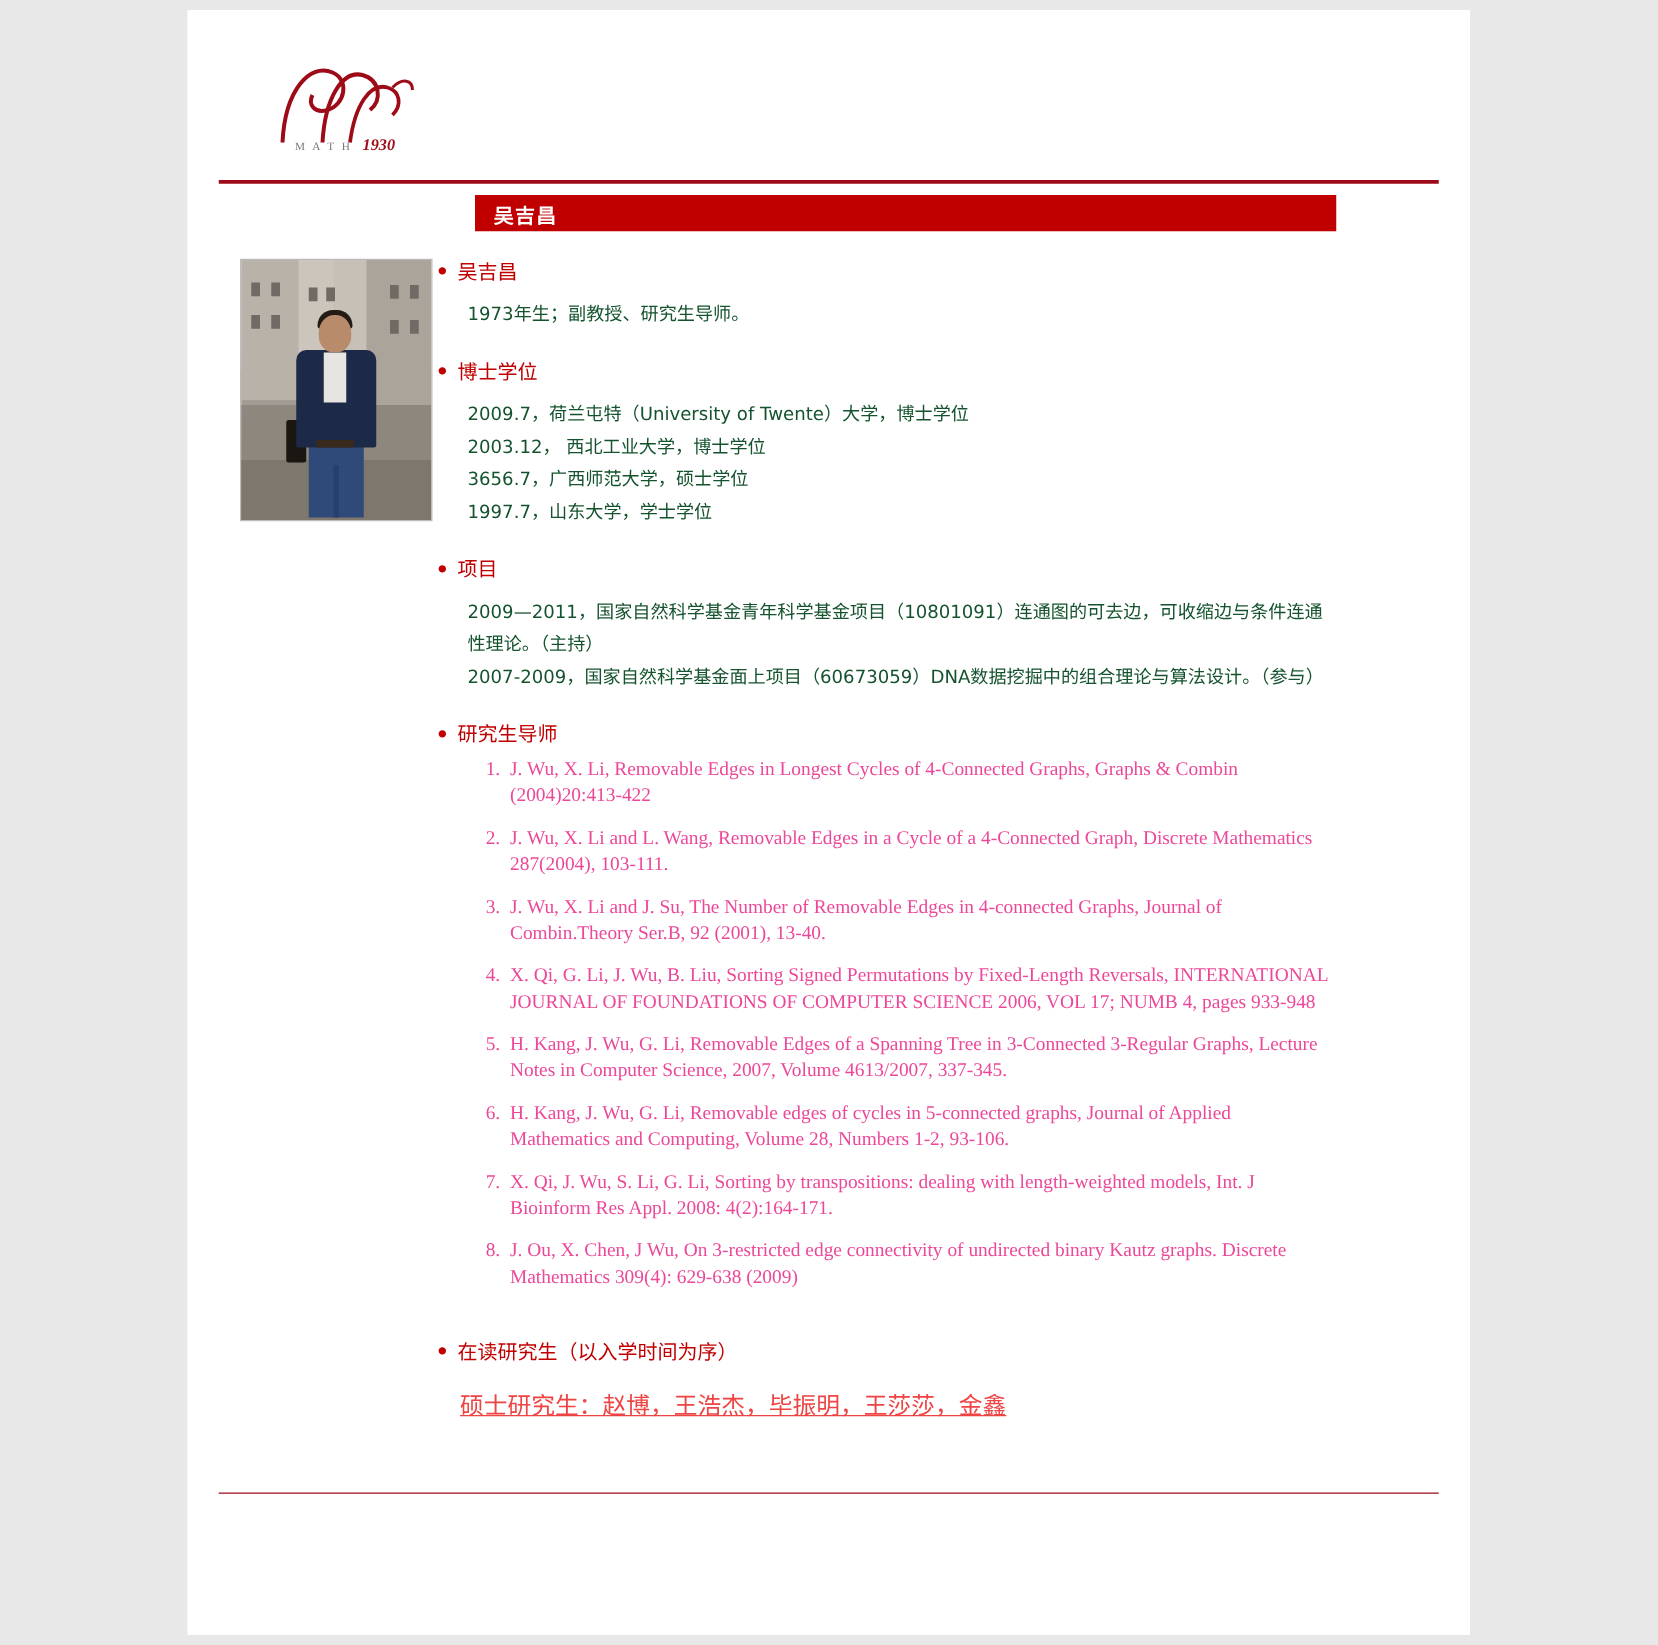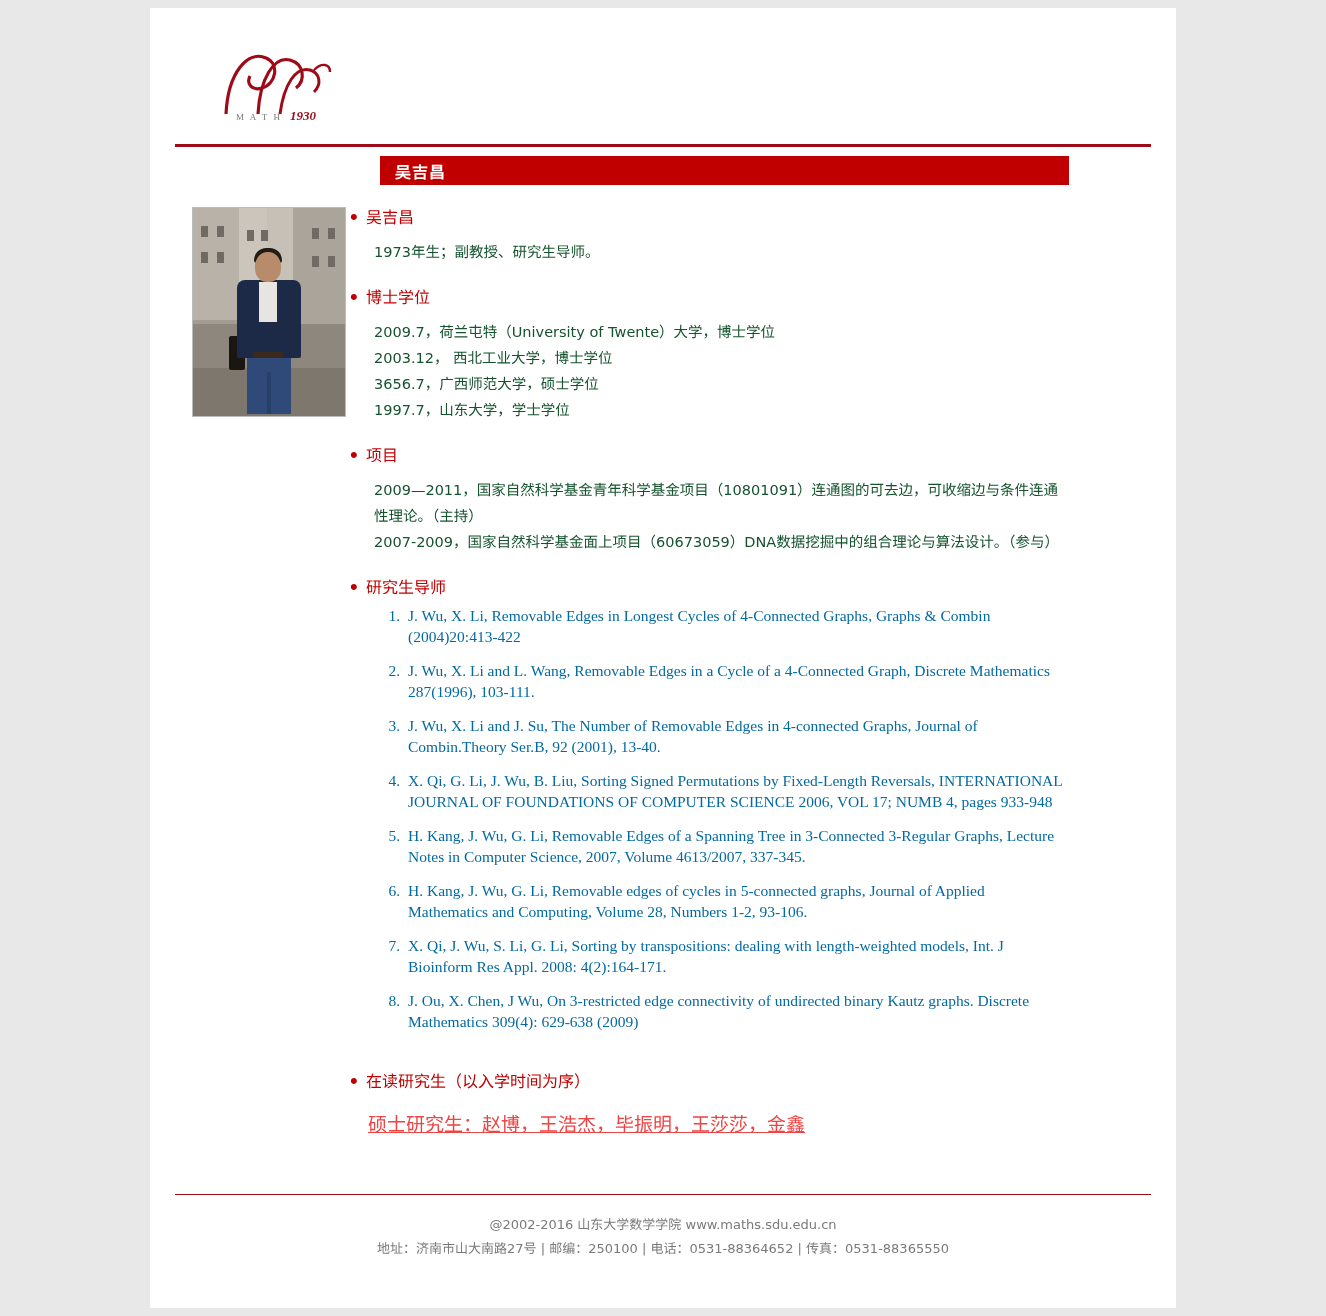--- a/index.html
+++ b/index.html
@@ -149,21 +149,21 @@
     margin: 10px 0 22px 18px;
   }
   .sec-body .line { white-space: normal; }
   .sec-body .ind { padding-left: 6px; }
 
   ol.pubs {
     margin: 6px 0 12px 30px;
     padding: 0 0 0 24px;
     font-family: "Liberation Serif", serif;
     font-size: 15.5px;
-    color: #0369a1;
+    color: #ec4899;
     line-height: 21px;
   }
   ol.pubs li {
     margin-bottom: 13px;
     padding-left: 4px;
   }
   .students {
     font-family: "DejaVu Sans", sans-serif;
     font-size: 19px;
     color: #ef4444;
@@ -277,21 +277,21 @@
         </div>
       </div>
 
       <div class="sec">
         <div class="sec-head">
           <span class="bullet">•</span>
           <span class="sec-title">研究生导师</span>
         </div>
         <ol class="pubs">
           <li>J. Wu, X. Li, Removable Edges in Longest Cycles of 4-Connected Graphs, Graphs &amp; Combin (2004)20:413-422</li>
-          <li>J. Wu, X. Li and L. Wang, Removable Edges in a Cycle of a 4-Connected Graph, Discrete Mathematics 287(1996), 103-111.</li>
+          <li>J. Wu, X. Li and L. Wang, Removable Edges in a Cycle of a 4-Connected Graph, Discrete Mathematics 287(2004), 103-111.</li>
           <li>J. Wu, X. Li and J. Su, The Number of Removable Edges in 4-connected Graphs, Journal of Combin.Theory Ser.B, 92 (2001), 13-40.</li>
           <li>X. Qi, G. Li, J. Wu, B. Liu, Sorting Signed Permutations by Fixed-Length Reversals, INTERNATIONAL JOURNAL OF FOUNDATIONS OF COMPUTER SCIENCE 2006, VOL 17; NUMB 4, pages 933-948</li>
           <li>H. Kang, J. Wu, G. Li, Removable Edges of a Spanning Tree in 3-Connected 3-Regular Graphs, Lecture Notes in Computer Science, 2007, Volume 4613/2007, 337-345.</li>
           <li>H. Kang, J. Wu, G. Li, Removable edges of cycles in 5-connected graphs, Journal of Applied Mathematics and Computing, Volume 28, Numbers 1-2, 93-106.</li>
           <li>X. Qi, J. Wu, S. Li, G. Li, Sorting by transpositions: dealing with length-weighted models, Int. J Bioinform Res Appl. 2008: 4(2):164-171.</li>
           <li>J. Ou, X. Chen, J Wu, On 3-restricted edge connectivity of undirected binary Kautz graphs. Discrete Mathematics 309(4): 629-638 (2009)</li>
         </ol>
       </div>
 
       <div class="spacer-big"></div>
@@ -301,18 +301,14 @@
           <span class="bullet">•</span>
           <span class="sec-title">在读研究生（以入学时间为序）</span>
         </div>
         <div class="students">硕士研究生：赵博，王浩杰，毕振明，王莎莎，金鑫</div>
       </div>
 
     </div>
   </div>
 
   <div class="footer-rule"></div>
-  <div class="footer">
-    <div>@2002-2016 山东大学数学学院 www.maths.sdu.edu.cn</div>
-    <div>地址：济南市山大南路27号 | 邮编：250100 | 电话：0531-88364652 | 传真：0531-88365550</div>
-  </div>
 
 </div>
 
 </body></html>

